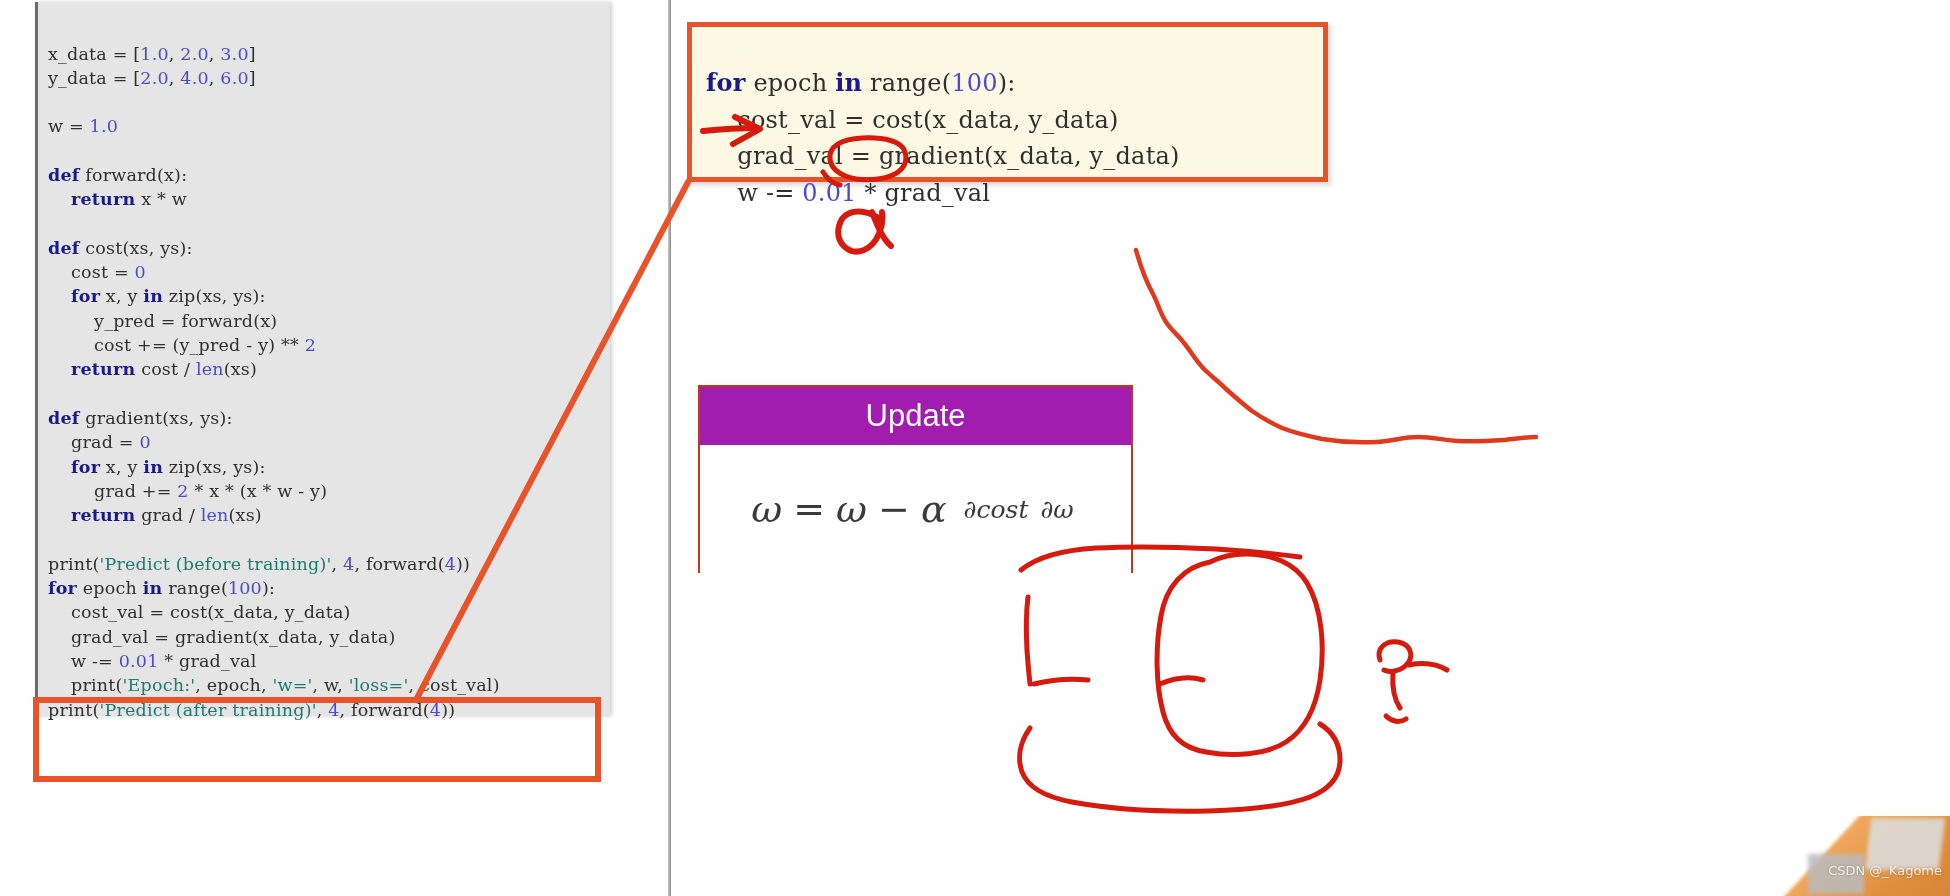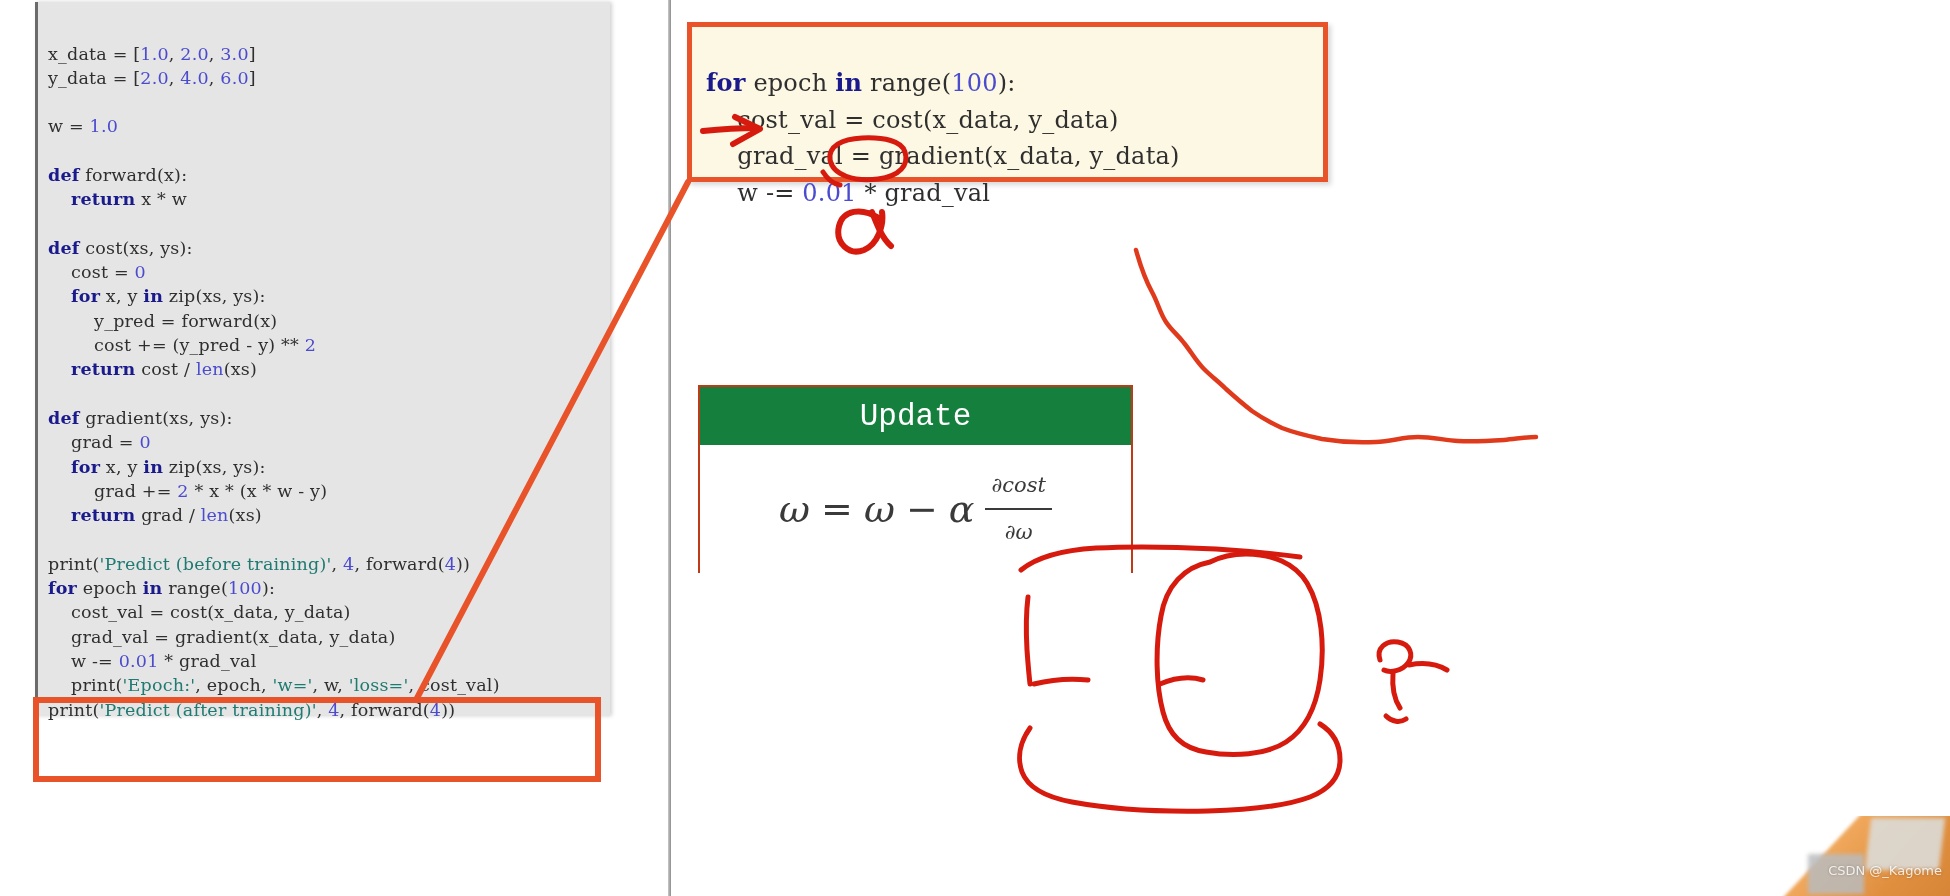--- a/index.html
+++ b/index.html
@@ -62,35 +62,35 @@
   }
 
   
   #update-table{
     position:absolute;left:698px;top:385px;width:435px;height:188px;
     box-sizing:border-box;
     border:2px solid #bf3a17;
     background:#ffffff;
   }
   #update-table-header{
-    height:58px;background:#15803d;
+    height:58px;background:#a21caf;
     display:flex;align-items:center;justify-content:center;
-    color:#ffffff;font-size:31px;font-family:Liberation Mono, monospace;
+    color:#ffffff;font-size:31px;font-family:Liberation Sans, sans-serif;
   }
   #update-table-body{
     height:128px;display:flex;align-items:center;justify-content:center;
     background:#ffffff;
   }
   .formula{
     font-family:"DejaVu Serif","Liberation Serif",serif;
     font-style:italic;font-size:38px;color:#3a3a3a;
     display:flex;align-items:center;gap:11px;
   }
-  .frac{display:inline-flex;flex-direction:column;align-items:center;
-        font-size:21px;line-height:1.08;gap:8px;}
+  .frac{display:inline-flex;align-items:center;
+        font-size:25px;line-height:1.08;}
   .frac .top{padding:0 6px;}
   .frac .bar{width:100%;height:2.5px;background:#3a3a3a;margin:3px 0;}
   .frac .bot{padding:0 6px;}
 
   
   #annotations{position:absolute;left:0;top:0;width:1950px;height:896px;
                pointer-events:none;}
 
   
   #photo-corner{

